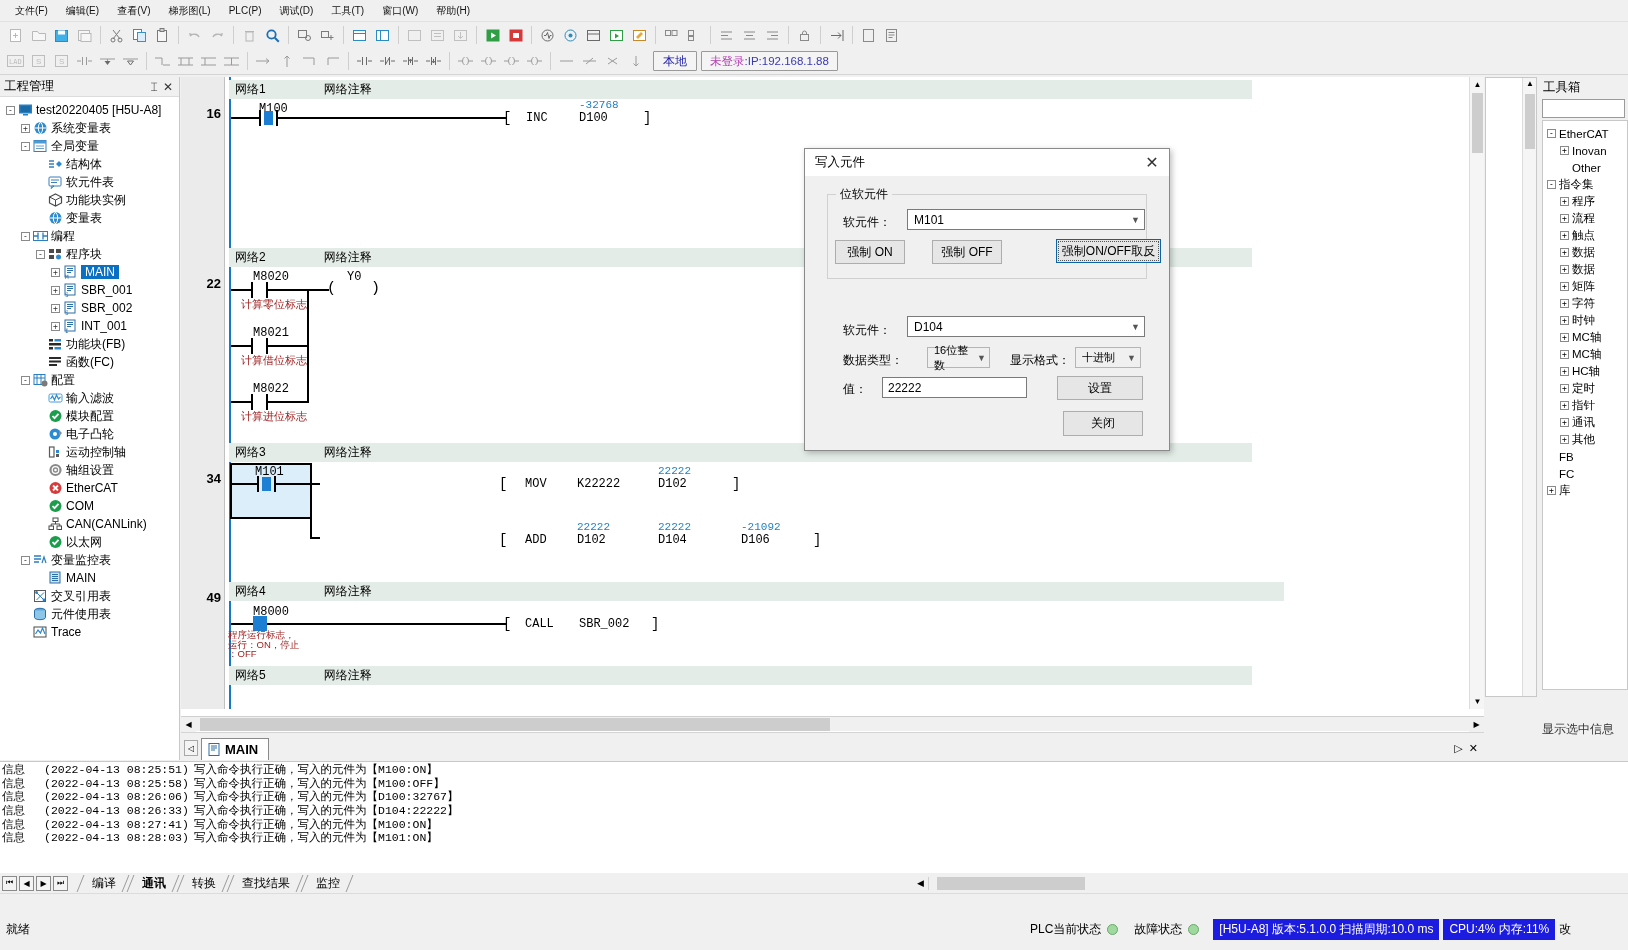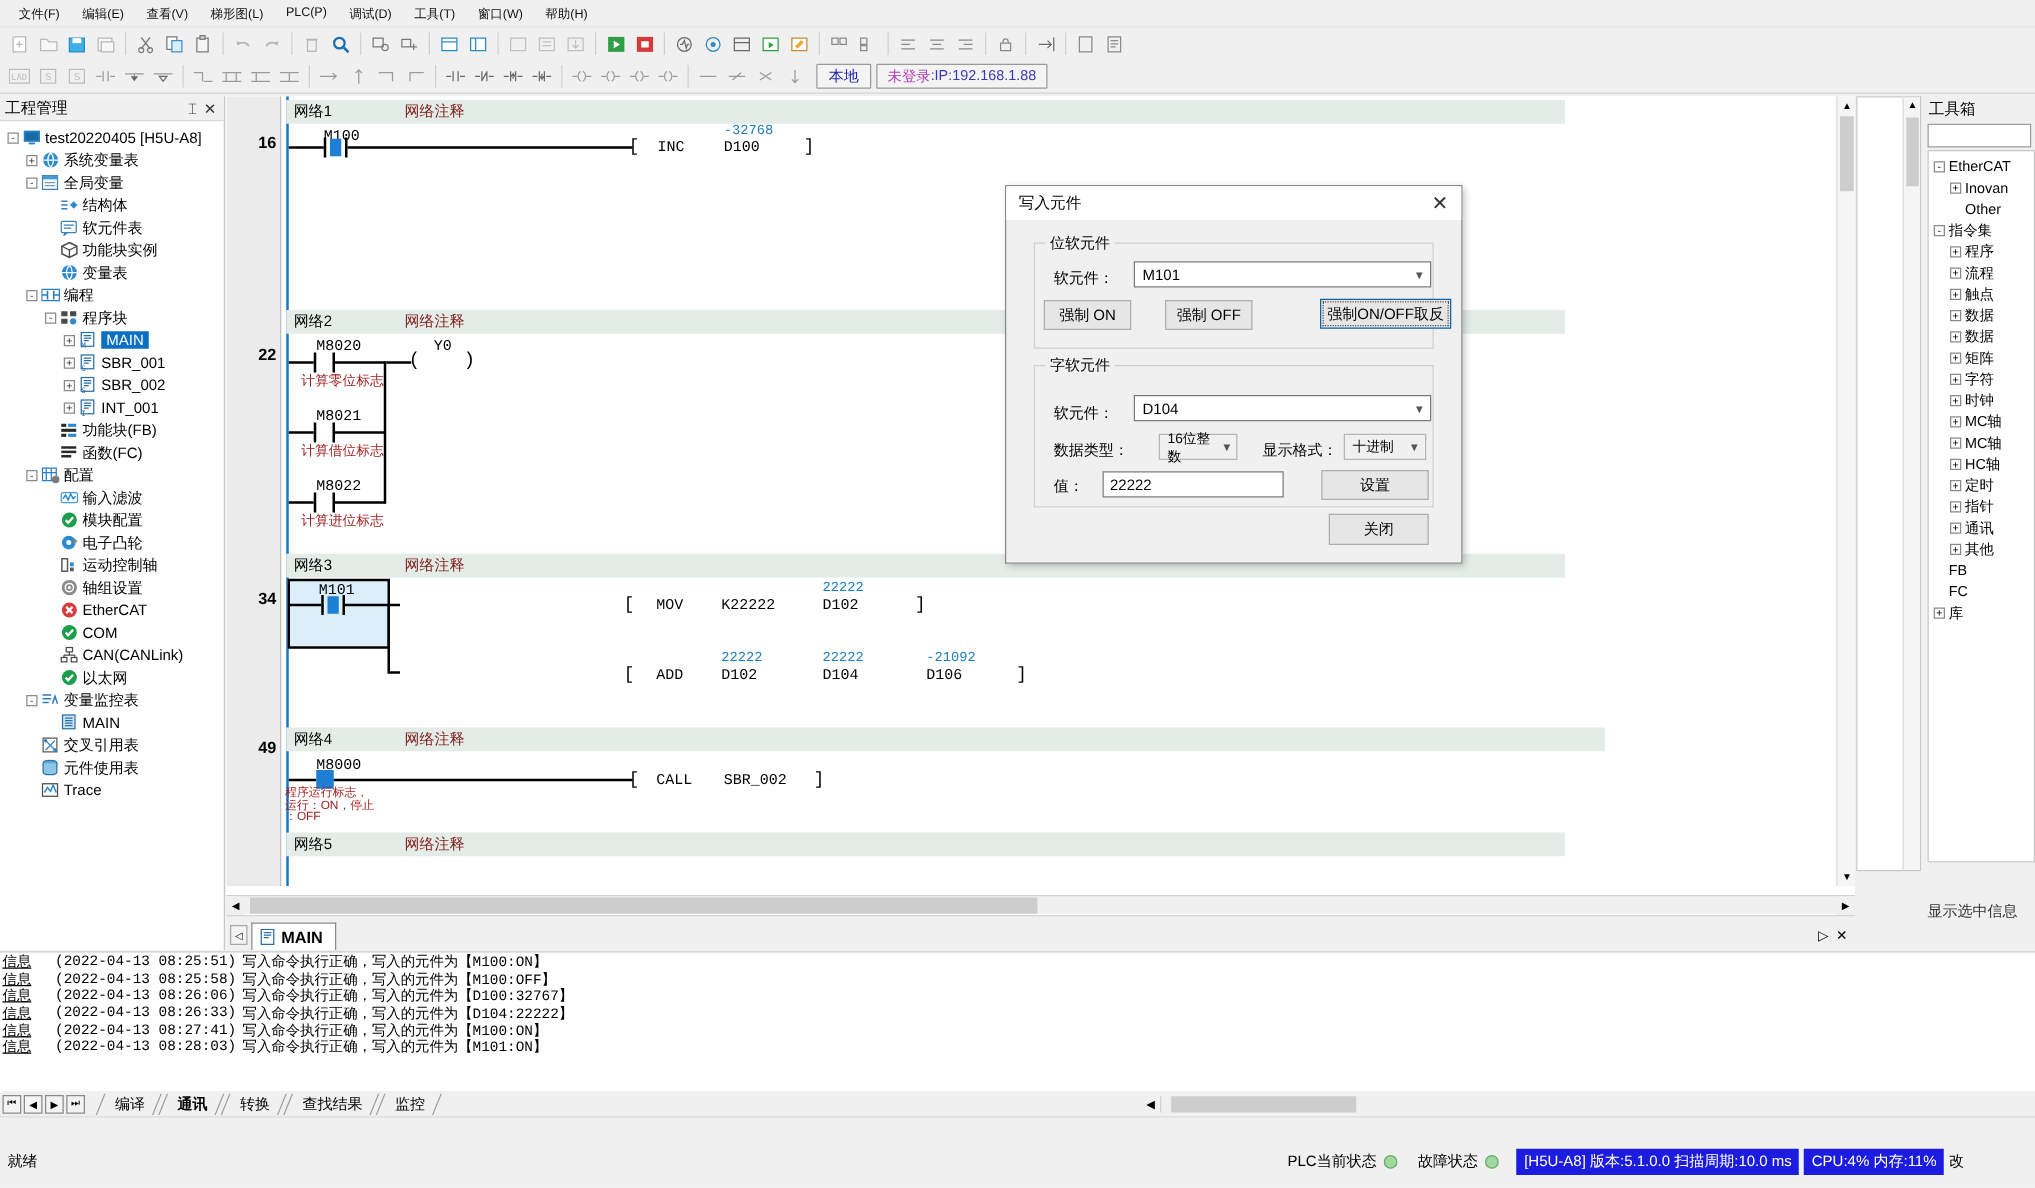--- a/index.html
+++ b/index.html
@@ -77,21 +77,21 @@
     position: absolute; left: 181px; top: 0; width: 1303px; height: 683px; background: #fff;
   }
   .ladder-wrap { position: absolute; left: 0; top: 0; width: 1303px; height: 632px; overflow: hidden; background: #fff; }
   .gutter { position: absolute; left: 0; top: 0; width: 44px; height: 632px; background: #ebebeb; border-right: 1px solid #c0c0c0;}
   .rungline { position: absolute; left: 48px; top: 0; width: 2px; height: 632px; background: #1778c8; }
   .netband {
     position: absolute; left: 48px; height: 19px; background: #e3ece6;
     display: flex; align-items: center; font-size: 12px;
   }
   .netband .nlabel { margin-left: 6px; color: #000; }
-  .netband .ncomment { margin-left: 58px; color: #7f1d1d; }
+  .netband .ncomment { margin-left: 58px; color: #000000; }
   .rungnum { position: absolute; left: 0; width: 40px; text-align: right; font-weight: bold; font-size: 13px; font-family:"Liberation Sans",sans-serif;}
   .lad { position: absolute; font-family: "Liberation Mono", "DejaVu Sans Mono", monospace; font-size: 12px; }
   .lad-blue { color: #1f7fc2; }
   .lad-red { color: #9e2020; font-family: "Liberation Sans", sans-serif; font-size: 11px; }
   .wire { position: absolute; background: #000; }
   .selbox { position: absolute; border: 2px solid #000; background: #ddeefb; }
 
   .hscroll {
     position: absolute; left: 0; bottom: 29px; width: 1303px; height: 15px;
     background: #f0f0f0; border-top: 1px solid #d0d0d0; display: flex; align-items: center;
@@ -127,21 +127,21 @@
   .tbtree .n { display: flex; align-items: center; height: 17px; white-space: nowrap; }
   .tbtree .pm { width: 9px; height: 9px; border: 1px solid #8a8a8a; background:#fff; font-size:8px; line-height:7px; text-align:center; margin-right:3px; flex:none; font-family:"DejaVu Sans Mono", monospace;}
   .tbtree .pm.none { border:none; background:transparent; }
   .tb-status { position: absolute; left: 3px; bottom: 22px; font-size: 12px; color: #333; }
 
   
   .outwin { position: absolute; left: 0; top: 761px; width: 1628px; height: 112px; background: #fff; border-top: 1px solid #c8c8c8; }
   .outwin .oh { height: 18px; background: #f0f0f0; display: flex; align-items: center; padding-left: 4px; font-size: 12.5px; border-bottom: 1px solid #dcdcdc;}
   .loglist { padding: 1px 0 0 2px; font-family: "Liberation Mono", "DejaVu Sans Mono", monospace; font-size: 11.5px; }
   .logrow { display: flex; height: 13.6px; align-items: center; white-space: nowrap; }
-  .logrow .lv { width: 42px; font-family: "Liberation Sans", sans-serif; text-decoration: underline; }
+  .logrow .lv { width: 42px; font-family: "Liberation Sans", sans-serif; }
   .logrow .ts { width: 150px; }
   .logrow .msg { font-family: "Liberation Sans", sans-serif; }
   .logrow .msg .code { font-family: "Liberation Mono","DejaVu Sans Mono", monospace; }
 
   
   .bottabs { position: absolute; left: 0; top: 873px; width: 1628px; height: 20px; background: #f0f0f0; display: flex; align-items: center; }
   .navbtn { width: 15px; height: 15px; border: 1px solid #8a8a8a; background: #f4f4f4; margin-left: 2px; display:flex;align-items:center;justify-content:center;font-size:8px;}
   .ptab { position: relative; height: 19px; display:flex; align-items:center; padding: 0 12px 0 14px; font-size: 12px; }
   .ptab.active { font-weight: bold; }
   .ptab .sl { position:absolute; left:2px; top:1px; width:12px; height:17px; border-left:1px solid #9a9a9a; transform: skewX(-22deg);}
@@ -1247,23 +1247,20 @@
     </div>
     <div class="dlabel" style="left:38px; top:65px;">软元件：</div>
     <div class="combo" style="left:102px; top:60px; width:238px;">
       <span>M101</span>
       <span class="arr">▼</span>
     </div>
     <div class="dbtn" style="left:30px; top:91px; width:70px;">强制 ON</div>
     <div class="dbtn" style="left:127px; top:91px; width:70px;">强制 OFF</div>
     <div class="dbtn focus" style="left:251px; top:90px; width:105px;">强制ON/OFF取反</div>
 
-    <div class="gbox" style="left:22px; top:143px; width:320px; height:114px;">
-      <span class="legend">字软元件</span>
-    </div>
     <div class="dlabel" style="left:38px; top:173px;">软元件：</div>
     <div class="combo" style="left:102px; top:167px; width:238px;">
       <span>D104</span>
       <span class="arr">▼</span>
     </div>
     <div class="dlabel" style="left:38px; top:203px;">数据类型：</div>
     <div class="combo gray" style="left:122px; top:198px; width:63px;">
       <span style="font-size:11px;">16位整数</span>
       <span class="arr">▼</span>
     </div>

